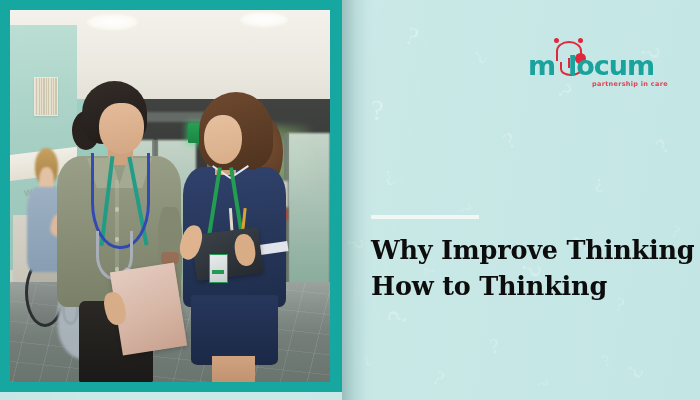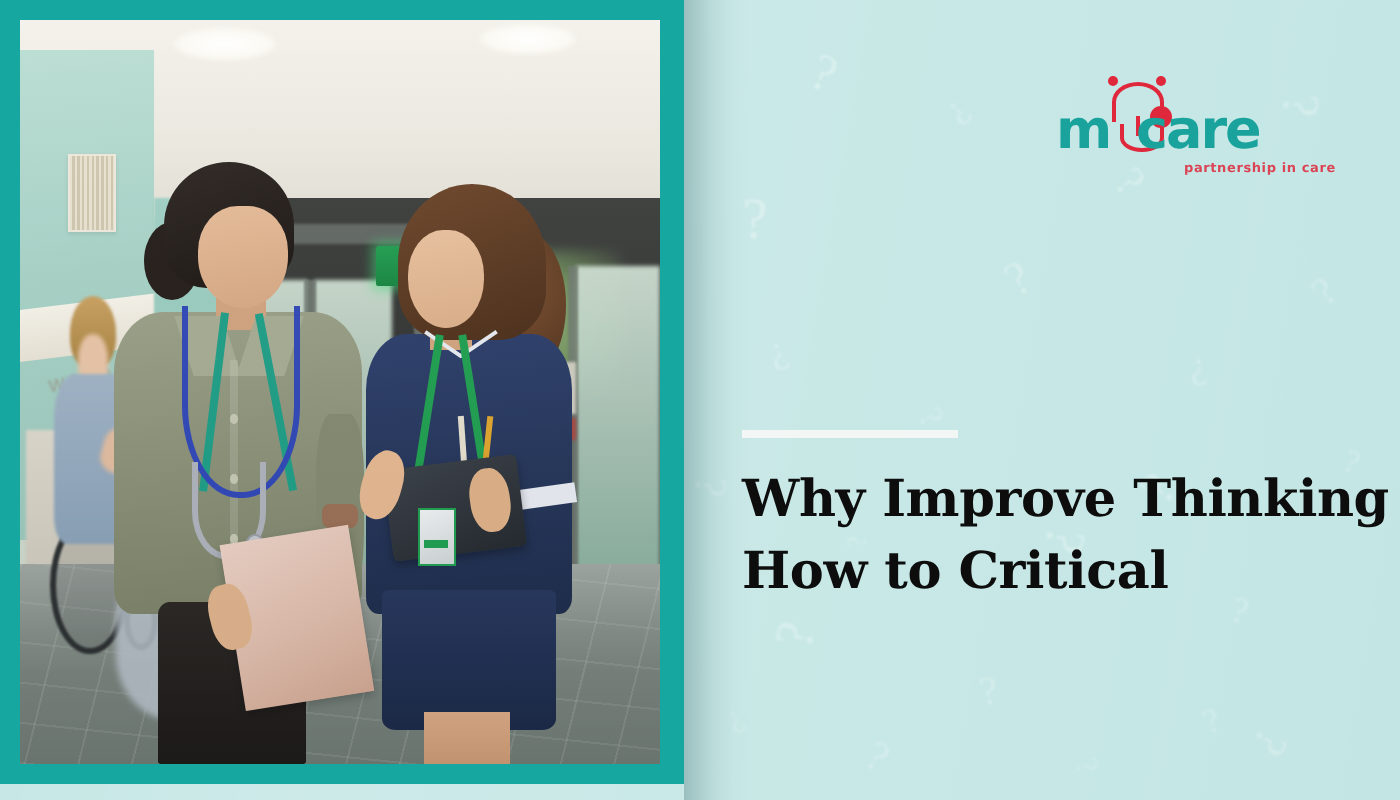--- a/index.html
+++ b/index.html
@@ -615,24 +615,24 @@
   <div class="logo">
     <span class="logo-word logo-m">m</span>
     <div class="logo-steth">
       <span class="steth-ear-l"></span>
       <span class="steth-ear-r"></span>
       <span class="steth-arc"></span>
       <span class="steth-stem"></span>
       <span class="steth-loop"></span>
       <span class="steth-bell"></span>
     </div>
-    <span class="logo-word logo-rest">care</span>
+    <span class="logo-word logo-rest">locum</span>
     <span class="logo-tagline">partnership in care</span>
   </div>
 
   <div class="divider"></div>
 
   <div class="headline">
     <span class="ln">Why Improve Thinking</span>
-    <span class="ln">How to Critical</span>
+    <span class="ln">How to Thinking</span>
   </div>
 
 </div>
 
 </body></html>

